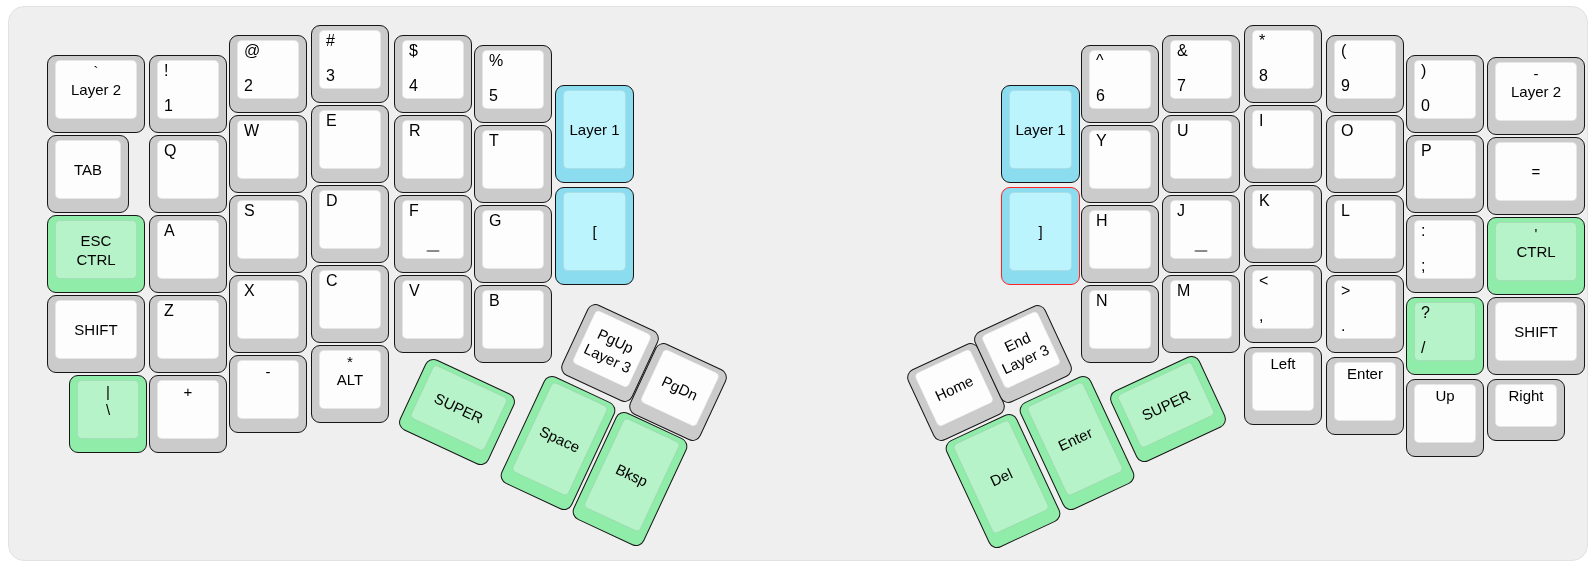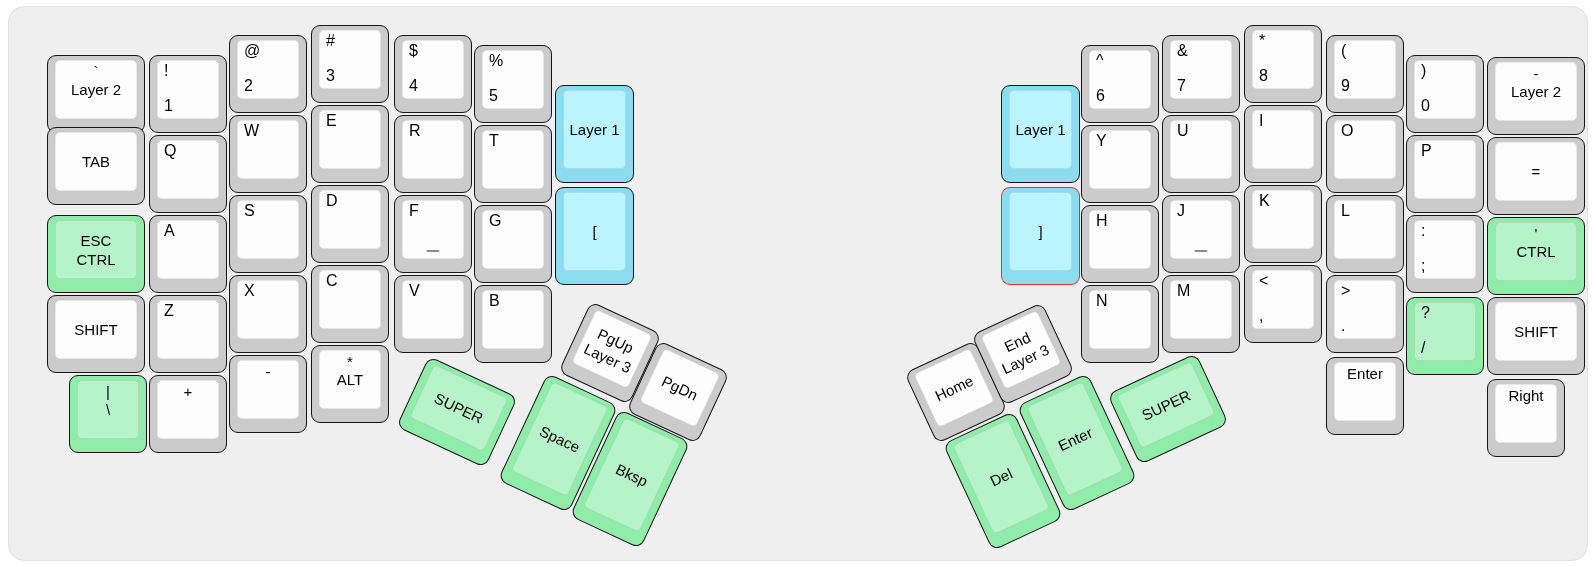--- a/index.html
+++ b/index.html
@@ -42,21 +42,21 @@
 <body>
 
 <div class="stage">
   <div class="panel">
       <div class="key gray" style="left: 38px; top: 48px; width: 98px; height: 78px;">
         <div class="keytop">
           <span class="lg lg-tc">`</span>
           <span class="lg lg-c">Layer 2</span>
         </div>
       </div>
-      <div class="key gray" style="left: 38px; top: 120px; width: 98px; height: 78px;">
+      <div class="key gray" style="left: 38px; top: 128px; width: 82px; height: 78px;">
         <div class="keytop">
           <span class="lg lg-c">TAB</span>
         </div>
       </div>
       <div class="key green" style="left: 38px; top: 208px; width: 98px; height: 78px;">
         <div class="keytop">
           <div class="lg lg-c lg-lines"><div>ESC</div><div>CTRL</div></div>
         </div>
       </div>
       <div class="key gray" style="left: 38px; top: 288px; width: 98px; height: 78px;">
@@ -295,20 +295,25 @@
         <div class="keytop">
           <span class="lg lg-tl">K</span>
         </div>
       </div>
       <div class="key gray" style="left: 1235px; top: 258px; width: 78px; height: 78px;">
         <div class="keytop">
           <span class="lg lg-tl">&lt;</span>
           <span class="lg lg-bl">,</span>
         </div>
       </div>
+      <div class="key gray" style="left: 1235px; top: 340px; width: 78px; height: 78px;">
+        <div class="keytop">
+          <span class="lg lg-tc">Left</span>
+        </div>
+      </div>
       <div class="key gray" style="left: 1317px; top: 28px; width: 78px; height: 78px;">
         <div class="keytop">
           <span class="lg lg-tl">(</span>
           <span class="lg lg-bl">9</span>
         </div>
       </div>
       <div class="key gray" style="left: 1317px; top: 108px; width: 78px; height: 78px;">
         <div class="keytop">
           <span class="lg lg-tl">O</span>
         </div>
@@ -345,20 +350,25 @@
           <span class="lg lg-tl">:</span>
           <span class="lg lg-bl">;</span>
         </div>
       </div>
       <div class="key green" style="left: 1397px; top: 290px; width: 78px; height: 78px;">
         <div class="keytop">
           <span class="lg lg-tl">?</span>
           <span class="lg lg-bl">/</span>
         </div>
       </div>
+      <div class="key gray" style="left: 1397px; top: 372px; width: 78px; height: 78px;">
+        <div class="keytop">
+          <span class="lg lg-tc">Up</span>
+        </div>
+      </div>
       <div class="key gray" style="left: 1478px; top: 50px; width: 98px; height: 78px;">
         <div class="keytop">
           <span class="lg lg-tc">-</span>
           <span class="lg lg-c">Layer 2</span>
         </div>
       </div>
       <div class="key gray" style="left: 1478px; top: 130px; width: 98px; height: 78px;">
         <div class="keytop">
           <span class="lg lg-c">=</span>
         </div>
@@ -367,21 +377,21 @@
         <div class="keytop">
           <span class="lg lg-tc">'</span>
           <span class="lg lg-c">CTRL</span>
         </div>
       </div>
       <div class="key gray" style="left: 1478px; top: 290px; width: 98px; height: 78px;">
         <div class="keytop">
           <span class="lg lg-c">SHIFT</span>
         </div>
       </div>
-      <div class="key gray" style="left: 1478px; top: 372px; width: 78px; height: 78px;">
+      <div class="key gray" style="left: 1478px; top: 372px; width: 78px; height: 62px;">
         <div class="keytop">
           <span class="lg lg-tc">Right</span>
         </div>
       </div>
       <div class="key gray" style="left: 908px; top: 346px; width: 78px; height: 78px; transform: rotate(-25deg);">
         <div class="keytop">
           <span class="lg lg-c">Home</span>
         </div>
       </div>
       <div class="key gray" style="left: 975px; top: 308px; width: 78px; height: 78px; transform: rotate(-25deg);">

